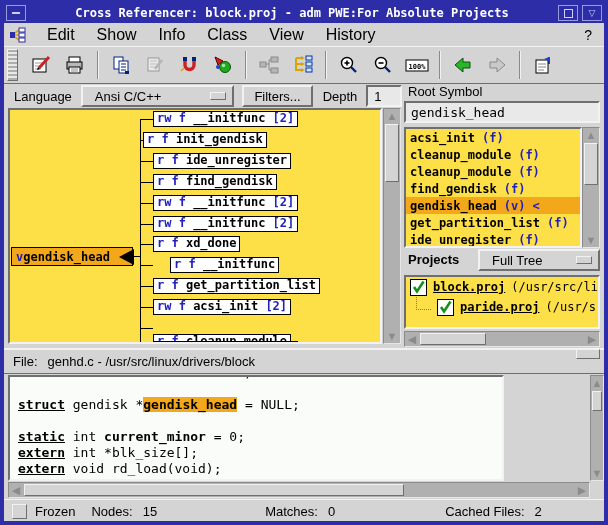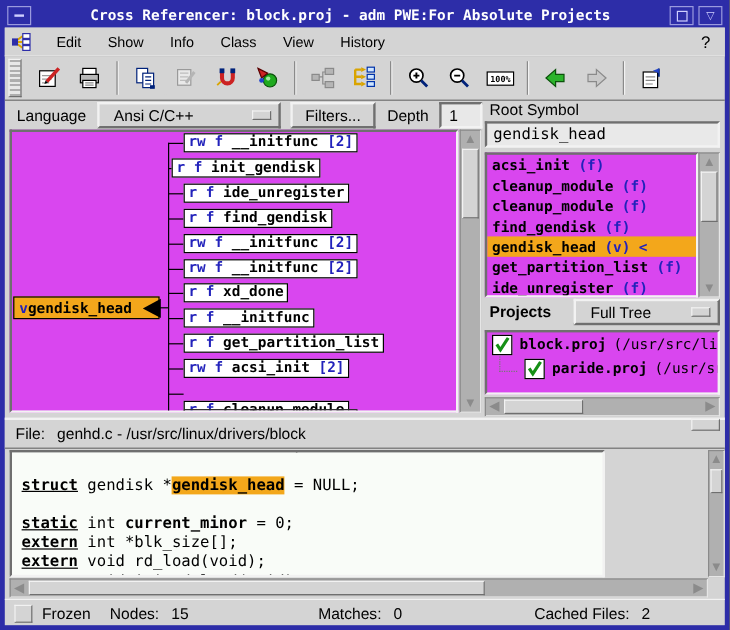--- a/index.html
+++ b/index.html
@@ -6,25 +6,25 @@
   .window{position:relative;width:608px;height:525px;background:#2d2da8;font-family:"Liberation Sans",sans-serif;font-size:13px;color:#000;overflow:hidden;}
   
   .titlebar{position:absolute;left:4px;top:3px;right:4px;height:20px;background:#2d2da8;color:#fff;display:flex;align-items:center;}
   .title-text{flex:1;text-align:center;font:bold 12px "DejaVu Sans Mono",monospace;white-space:nowrap;}
   .wbtn{width:18px;height:14px;border:1px solid #9a9ade;margin:0 2px;display:flex;align-items:center;justify-content:center;color:#cfcfff;font-size:9px;background:#2d2da8;}
   .wbtn .dash{width:8px;height:2px;background:#cfcfff;}
   .wbtn .sq{width:7px;height:7px;border:1px solid #cfcfff;}
   
   .main{position:absolute;left:4px;top:23px;width:600px;height:498px;background:#d4d4d4;}
   .raised{border:2px solid;border-color:#f2f2f2 #6f6f6f #6f6f6f #f2f2f2;background:#d4d4d4;}
-  .sunken{border:2px solid;border-color:#6f6f6f #f2f2f2 #f2f2f2 #6f6f6f;background:#d946ef;}
+  .sunken{border:2px solid;border-color:#6f6f6f #f2f2f2 #f2f2f2 #6f6f6f;background:#fde047;}
   
   .menubar{position:absolute;left:0;top:0;width:100%;height:23px;display:flex;align-items:center;border-bottom:1px solid #8a8a8a;background:#d4d4d4;}
   .appicon{margin:0 8px 0 6px;display:flex;}
-  .menu-item{margin:0 11px;font-size:12px;cursor:default;}
+  .menu-item{margin:0 11px;font-size:16px;cursor:default;}
   .menu-help{margin-left:auto;margin-right:12px;font-size:14px;}
   
   .toolbar{position:absolute;left:0;top:23px;width:100%;height:38px;display:flex;align-items:center;padding:0;box-sizing:border-box;border-top:1px solid #f2f2f2;border-bottom:1px solid #6f6f6f;}
   .grip{width:9px;height:30px;margin:0 6px 0 3px;border:1px solid;border-color:#f2f2f2 #6f6f6f #6f6f6f #f2f2f2;background:repeating-linear-gradient(180deg,#aeaeae 0 2px,#e8e8e8 2px 4px);}
   .tbtn{width:32px;height:28px;display:flex;align-items:center;justify-content:center;background:#d4d4d4;border:none;padding:0;margin:0 1px;}
   .tsep{width:0;height:28px;border-left:1px solid #8a8a8a;border-right:1px solid #f2f2f2;margin:0 5px;}
   
   .optrow{position:absolute;left:0;top:61px;width:398px;height:24px;display:flex;align-items:center;}
   .opt-label{margin-left:10px;margin-right:9px;}
   .optmenu{height:22px;display:flex;align-items:center;box-sizing:border-box;padding-left:12px;}
@@ -53,21 +53,21 @@
   .symlist{position:absolute;left:2px;top:43px;width:178px;height:121px;box-sizing:border-box;overflow:hidden;}
   .sym-row{height:17px;display:flex;align-items:center;padding-left:4px;font:bold 12px "DejaVu Sans Mono",monospace;white-space:nowrap;}
   .sym-row.sel{background:#f3a71b;}
   .sym-type{color:#2222bb;margin-left:7px;font-weight:bold;}
   .sym-marker{color:#2222bb;margin-left:7px;}
   .proj-label{position:absolute;left:6px;top:168px;font-weight:bold;}
   .proj-menu{position:absolute;left:76px;top:165px;width:122px;}
   .projtree{position:absolute;left:2px;top:191px;width:196px;height:54px;box-sizing:border-box;overflow:hidden;}
   .pj-row{height:20px;display:flex;align-items:center;font:12px "DejaVu Sans Mono",monospace;white-space:nowrap;position:relative;}
   .pj-check{width:15px;height:15px;border:1px solid #000;background:#fff;margin:0 6px 0 4px;display:flex;align-items:center;justify-content:center;flex:none;}
-  .pj-name{font-weight:bold;margin-right:6px;}
+  .pj-name{font-weight:bold;margin-right:6px;text-decoration:underline;}
   .pj-conn{width:14px;height:12px;border-left:1px dotted #777;border-bottom:1px dotted #777;margin:0 2px 8px 10px;flex:none;}
   
   .filebar{position:absolute;left:0;top:325px;width:600px;height:26px;box-sizing:border-box;display:flex;align-items:center;border-top:2px solid #f2f2f2;border-bottom:1px solid #6f6f6f;background:#d4d4d4;}
   .filebar .fl{margin-left:9px;margin-right:10px;}
   .sash{position:absolute;right:4px;top:-1px;width:22px;height:8px;border:1px solid;border-color:#f2f2f2 #6f6f6f #6f6f6f #f2f2f2;background:#d4d4d4;}
   .codearea{position:absolute;left:4px;top:352px;width:496px;height:106px;box-sizing:border-box;background:#f9fcf8;overflow:hidden;}
   .code-line{font:13px "DejaVu Sans Mono",monospace;line-height:16px;height:16px;white-space:pre;padding-left:8px;}
   .ck{font-weight:bold;text-decoration:underline;}
   .cb{font-weight:bold;}
   .ch{font-weight:bold;background:#f3a71b;}
@@ -267,21 +267,21 @@
           <div class="g-node" style="left: 143px; top: 43px;"><span class="g-acc">r </span><span class="g-kind">f </span><span>ide_unregister</span></div>
           <div class="hline" style="left: 130px; top: 72px; width: 13px;"></div>
           <div class="g-node" style="left: 143px; top: 64px;"><span class="g-acc">r </span><span class="g-kind">f </span><span>find_gendisk</span></div>
           <div class="hline" style="left: 130px; top: 93px; width: 13px;"></div>
           <div class="g-node" style="left: 143px; top: 85px;"><span class="g-acc">rw </span><span class="g-kind">f </span><span>__initfunc</span><span class="g-cnt"> [2]</span></div>
           <div class="hline" style="left: 130px; top: 114px; width: 13px;"></div>
           <div class="g-node" style="left: 143px; top: 106px;"><span class="g-acc">rw </span><span class="g-kind">f </span><span>__initfunc</span><span class="g-cnt"> [2]</span></div>
           <div class="hline" style="left: 130px; top: 134px; width: 13px;"></div>
           <div class="g-node" style="left: 143px; top: 126px;"><span class="g-acc">r </span><span class="g-kind">f </span><span>xd_done</span></div>
           <div class="hline" style="left: 130px; top: 155px; width: 13px;"></div>
-          <div class="g-node" style="left: 143px; top: 147px;"><span class="g-acc">r </span><span class="g-kind">f </span><span>__initfunc</span></div>
+          <div class="g-node" style="left: 160px; top: 147px;"><span class="g-acc">r </span><span class="g-kind">f </span><span>__initfunc</span></div>
           <div class="hline" style="left: 130px; top: 176px; width: 13px;"></div>
           <div class="g-node" style="left: 143px; top: 168px;"><span class="g-acc">r </span><span class="g-kind">f </span><span>get_partition_list</span></div>
           <div class="hline" style="left: 130px; top: 197px; width: 13px;"></div>
           <div class="g-node" style="left: 143px; top: 189px;"><span class="g-acc">rw </span><span class="g-kind">f </span><span>acsi_init</span><span class="g-cnt"> [2]</span></div>
           <div class="hline" style="left: 130px; top: 218px; width: 13px;"></div>
           <div class="g-node" style="left: 143px; top: 224px;"><span class="g-acc">r </span><span class="g-kind">f </span><span>cleanup_module</span></div>
           <div class="g-node" style="left: 143px; top: 231px;"><span class="g-acc">rw </span><span class="g-kind">f </span><span>__initfunc</span><span class="g-cnt"> [2]</span></div>
           <div class="hline" style="left: 121px; top: 146px; width: 9px;"></div>
           <div class="g-root">
             <span class="g-acc">v </span>

